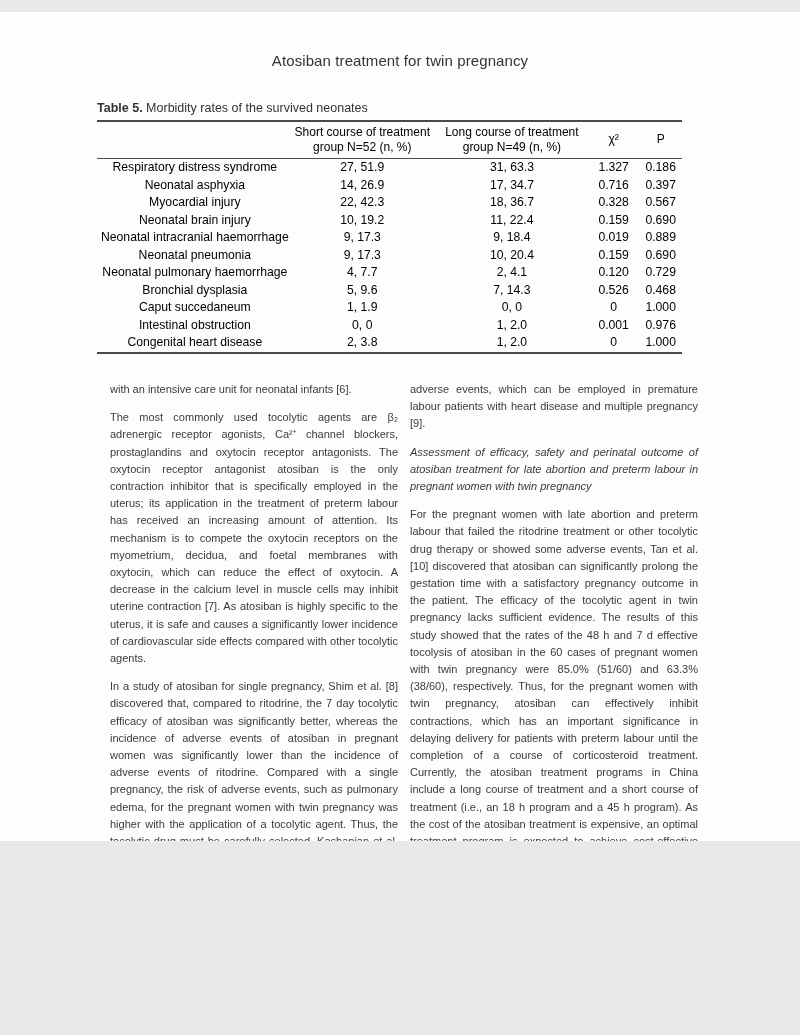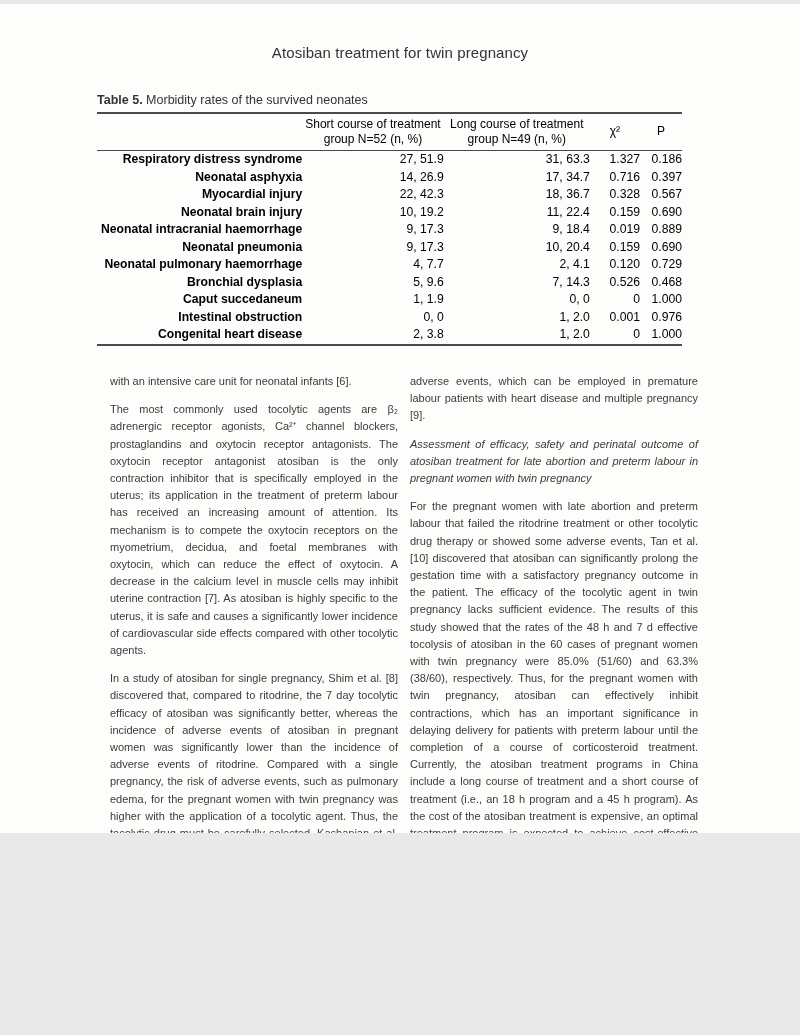--- a/index.html
+++ b/index.html
@@ -4,21 +4,21 @@
 <style>
   html, body { margin: 0; padding: 0; }
   body {
     font-family: "Liberation Sans", sans-serif;
     background: #e9e9e9;
   }
   .page {
     position: relative;
     width: 800px;
     height: 829px;
-    margin: 4px auto;
+    margin: 12px auto;
     background: #fdfdfb;
     color: #3b3b3b;
     overflow: hidden;
   }
   .running-title {
     position: absolute;
     top: 40px; left: 0; right: 0;
     text-align: center;
     font-size: 15px;
     color: #343434;
@@ -47,27 +47,26 @@
     vertical-align: middle;
     border-bottom: 1px solid #4a4a4a;
     padding: 3px 0 4px 0;
     line-height: 14.5px;
     font-size: 12px;
   }
   table.morbidity tbody td {
     padding: 1px 0 1.5px 0;
     line-height: 15px;
     height: 15px;
-    text-align: right;
+    text-align: center;
     white-space: nowrap;
   }
   table.morbidity tbody td.rowlabel {
-    text-align: right;
+    text-align: center;
     padding-left: 4px;
-    font-weight: bold;
   }
   .cols {
     position: absolute;
     left: 110px; top: 369px;
     width: 588px;
     display: flex;
     gap: 12px;
     font-size: 11px;
     line-height: 17.2px;
     text-align: justify;

